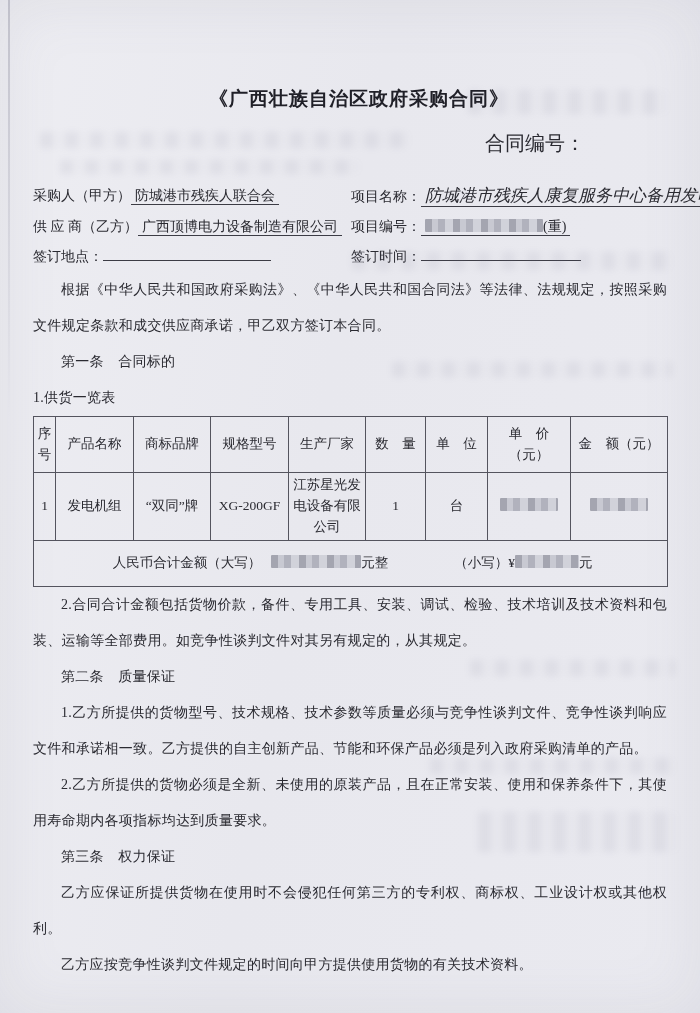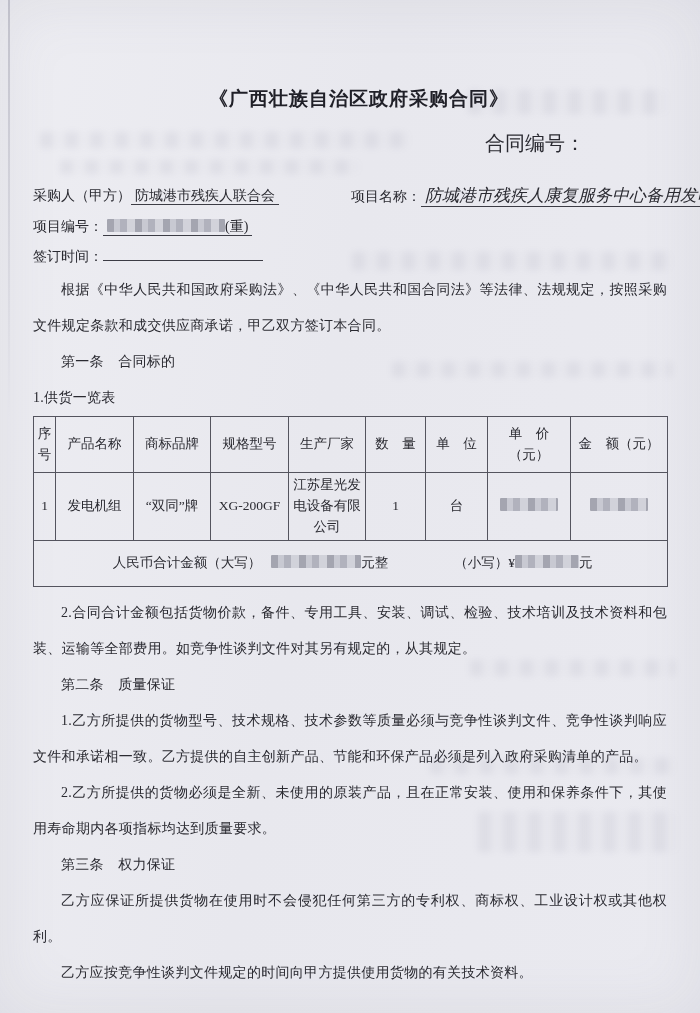--- a/index.html
+++ b/index.html
@@ -93,25 +93,31 @@
   <div class="party">
     <div class="party-row">
       <div class="party-left">
         <span>采购人（甲方）</span><span class="u">防城港市残疾人联合会</span>
       </div>
       <div class="party-right">
         <span>项目名称：</span><span class="u small-val">防城港市残疾人康复服务中心备用发电机组项目</span>
       </div>
     </div>
     <div class="party-row">
+      <div class="party-left">
+        <span>供 应 商（乙方）</span><span class="u">广西顶博电力设备制造有限公司</span>
+      </div>
       <div class="party-right">
         <span>项目编号：</span><span class="u"><span class="mosaic" style="width:118px"></span><span>(重)</span></span>
       </div>
     </div>
     <div class="party-row">
+      <div class="party-left">
+        <span>签订地点：</span><span class="u-blank" style="width:168px"></span>
+      </div>
       <div class="party-right">
         <span>签订时间：</span><span class="u-blank" style="width:160px"></span>
       </div>
     </div>
   </div>
 
   <p class="txt intro">根据《中华人民共和国政府采购法》、《中华人民共和国合同法》等法律、法规规定，按照采购文件规定条款和成交供应商承诺，甲乙双方签订本合同。</p>
 
   <p class="txt">第一条　合同标的</p>
   <p class="txt noindent list-title">1.供货一览表</p>
@@ -154,20 +160,20 @@
         <td><span class="mosaic" style="width:58px"></span></td>
       </tr>
       <tr class="total-row">
         <td colspan="9" class="total-cell">
           <span>人民币合计金额（大写）</span><span class="mosaic gap-l" style="width:90px"></span><span>元整</span><span class="gap-xl">（小写）¥</span><span class="mosaic" style="width:64px"></span><span>元</span>
         </td>
       </tr>
     </tbody>
   </table>
 
-  <p class="txt" style="margin-top:8px">2.合同合计金额包括货物价款，备件、专用工具、安装、调试、检验、技术培训及技术资料和包装、运输等全部费用。如竞争性谈判文件对其另有规定的，从其规定。</p>
+  <p class="txt" style="">2.合同合计金额包括货物价款，备件、专用工具、安装、调试、检验、技术培训及技术资料和包装、运输等全部费用。如竞争性谈判文件对其另有规定的，从其规定。</p>
   <p class="txt">第二条　质量保证</p>
   <p class="txt">1.乙方所提供的货物型号、技术规格、技术参数等质量必须与竞争性谈判文件、竞争性谈判响应文件和承诺相一致。乙方提供的自主创新产品、节能和环保产品必须是列入政府采购清单的产品。</p>
   <p class="txt">2.乙方所提供的货物必须是全新、未使用的原装产品，且在正常安装、使用和保养条件下，其使用寿命期内各项指标均达到质量要求。</p>
   <p class="txt">第三条　权力保证</p>
   <p class="txt">乙方应保证所提供货物在使用时不会侵犯任何第三方的专利权、商标权、工业设计权或其他权利。</p>
   <p class="txt">乙方应按竞争性谈判文件规定的时间向甲方提供使用货物的有关技术资料。</p>
 </div>
 
 </body></html>

